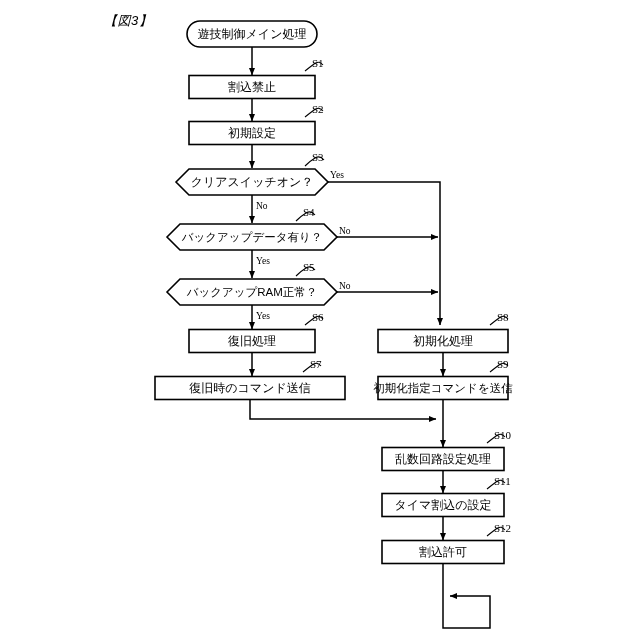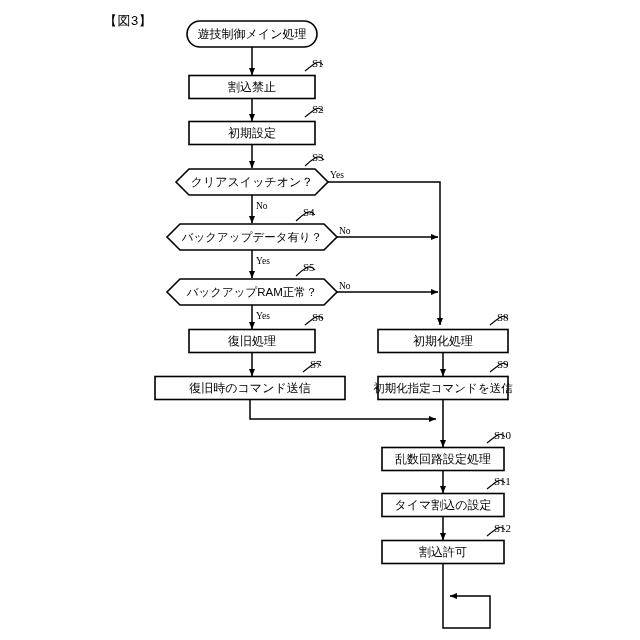--- a/index.html
+++ b/index.html
@@ -23,20 +23,21 @@
     height: 640px;
   }
   .fig-label {
     position: absolute;
     left: 104px;
     top: 12px;
     font-size: 13px;
     color: #000;
     letter-spacing: 0.5px;
     white-space: nowrap;
+    font-style: italic;
   }
   .node-text {
     font-size: 12px;
     fill: #000;
     text-anchor: middle;
     dominant-baseline: middle;
   }
   .node-text-sm {
     font-size: 11.5px;
     fill: #000;

